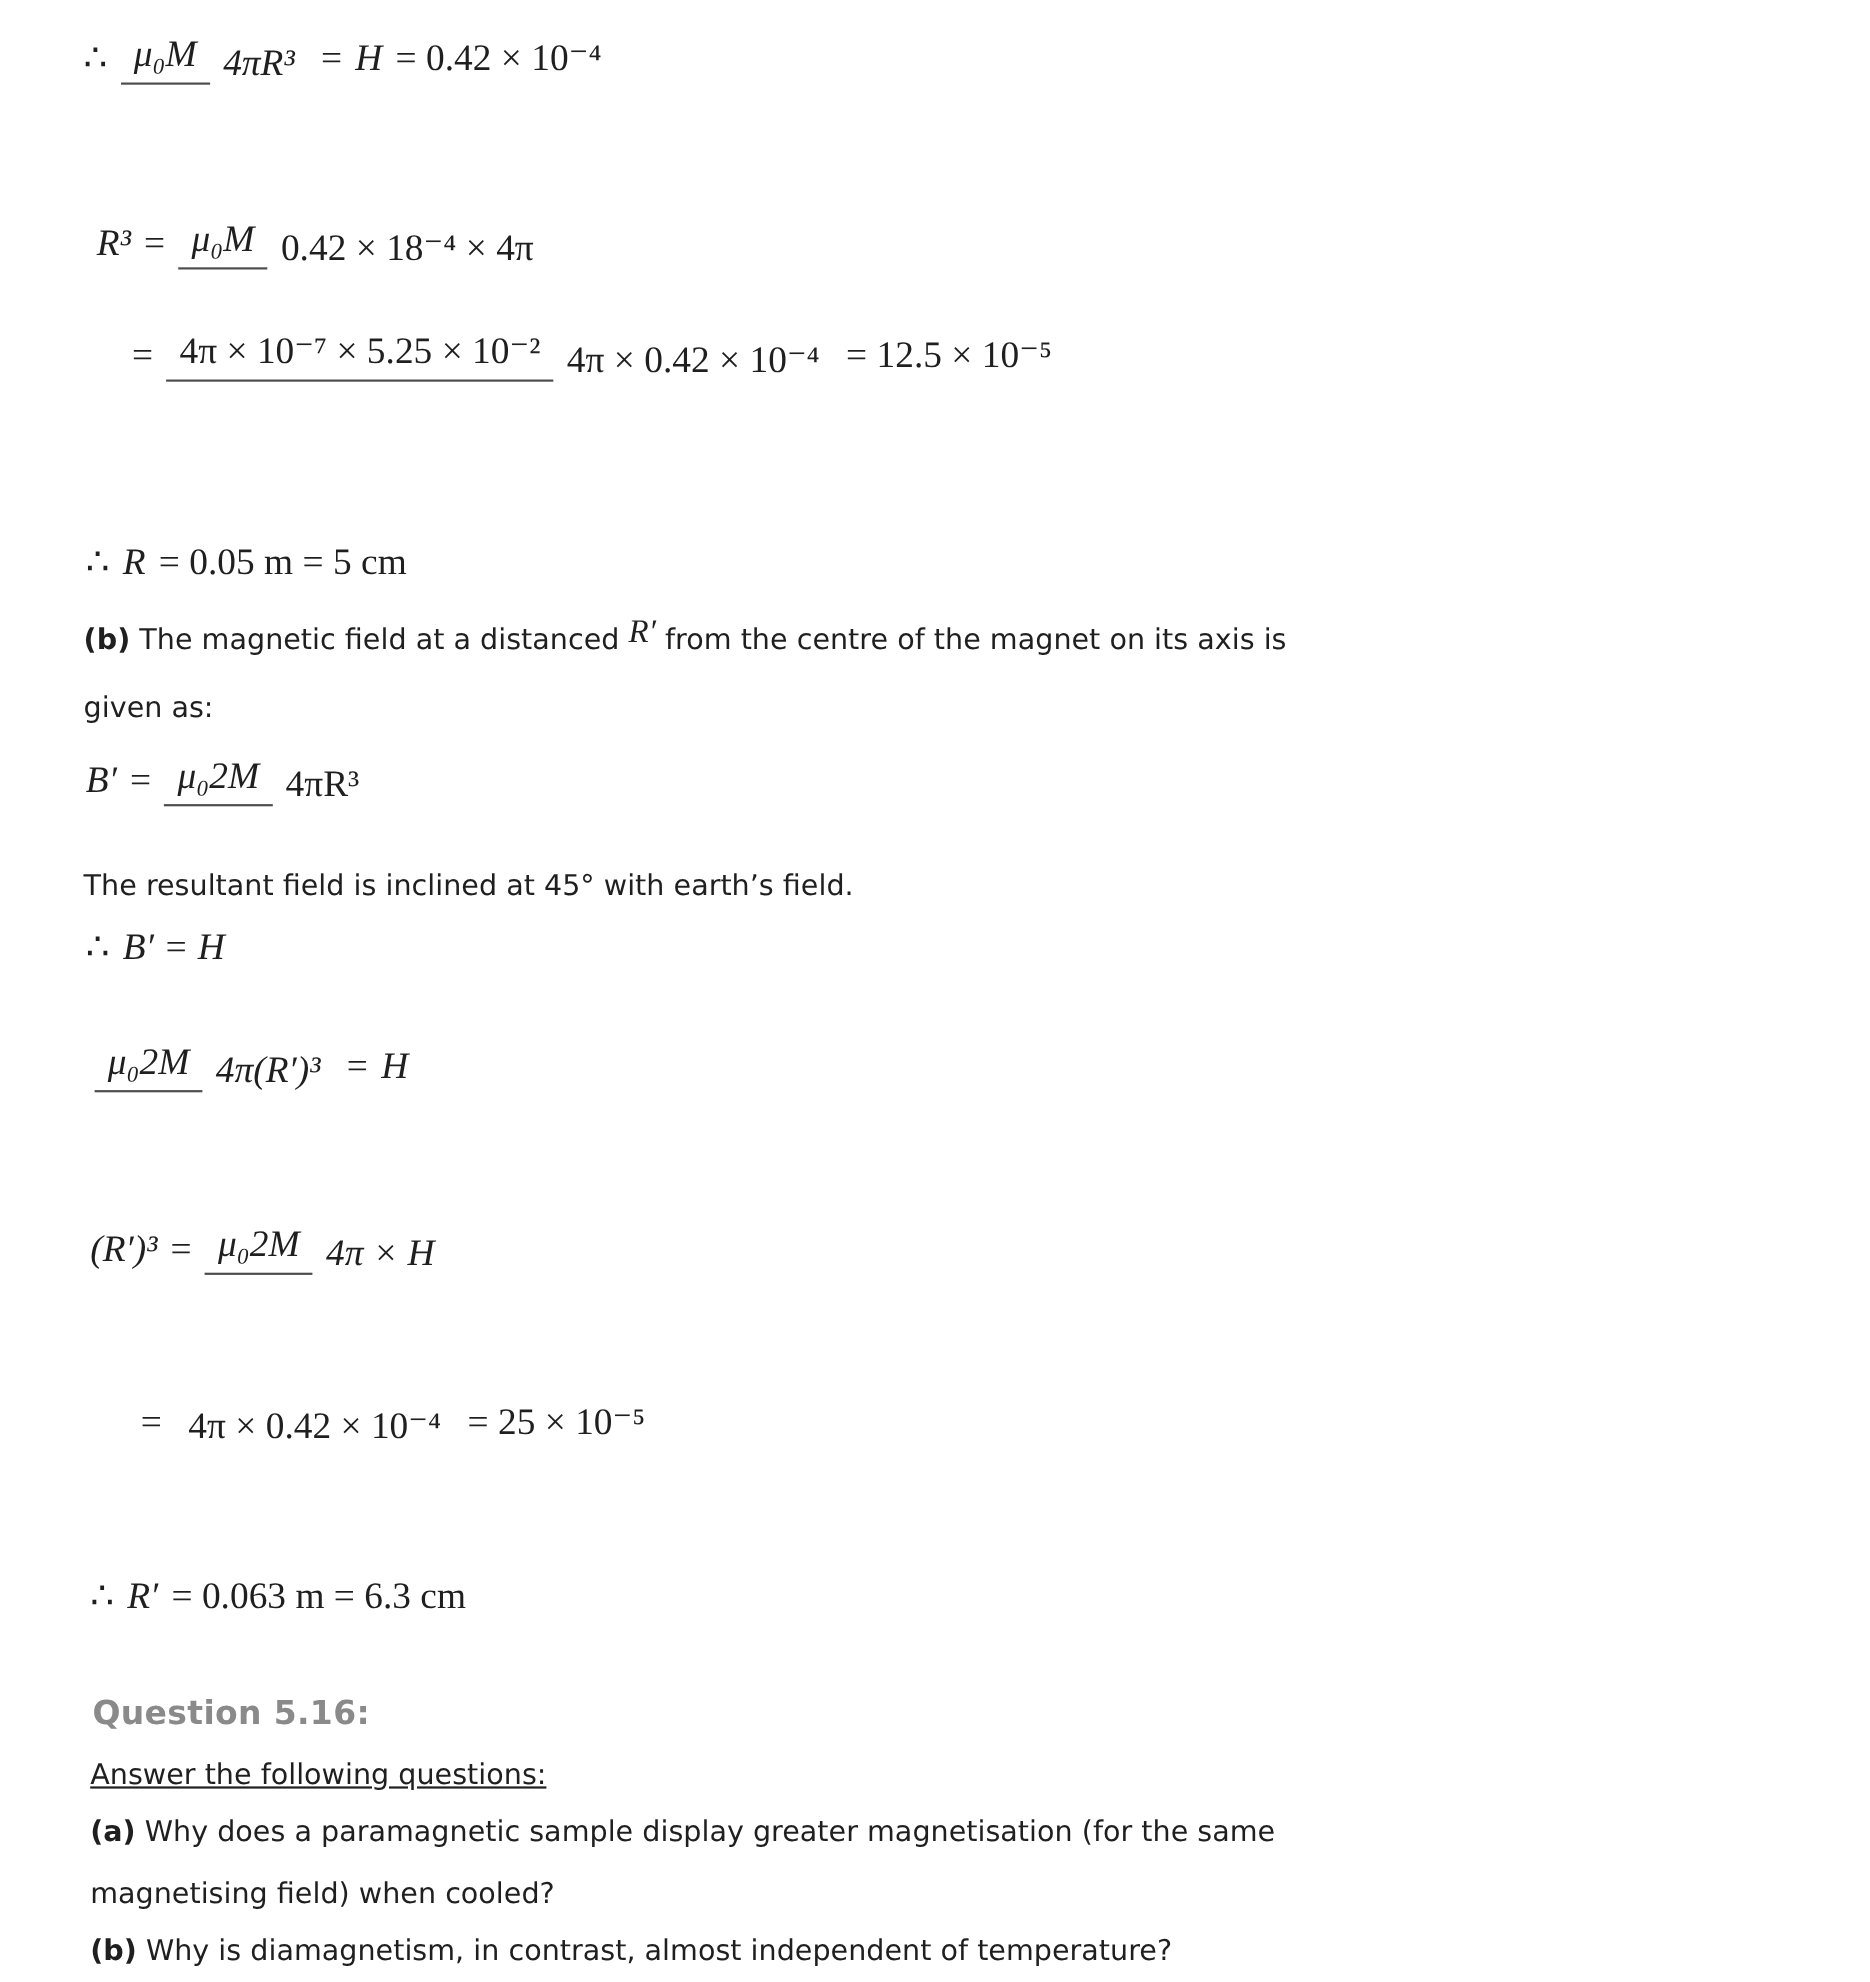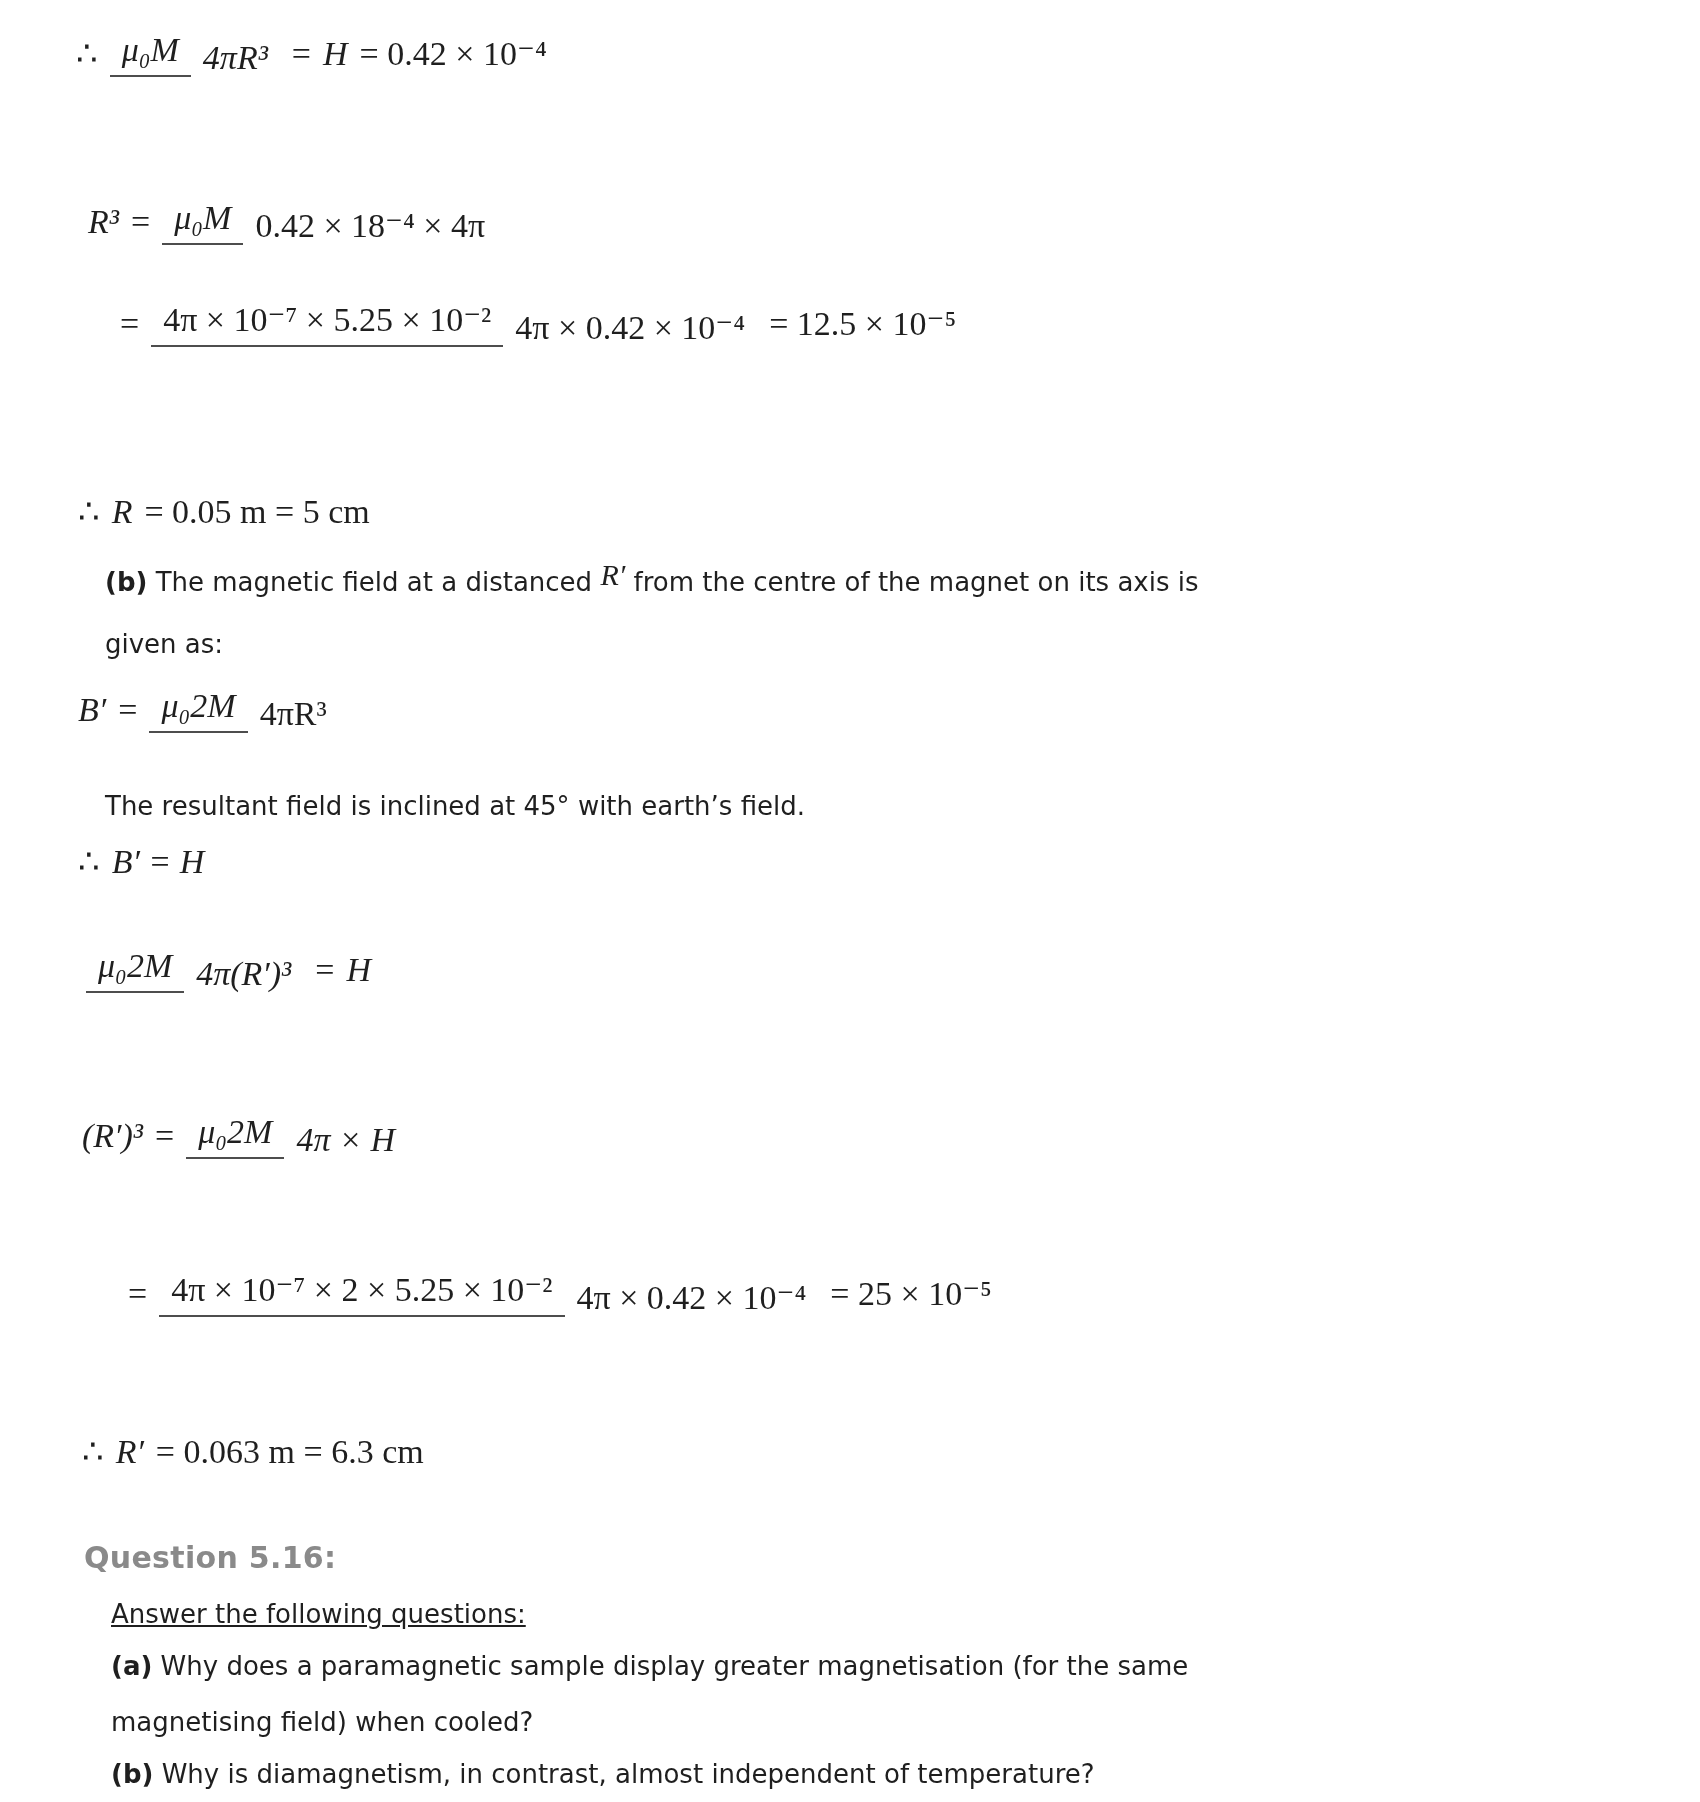--- a/index.html
+++ b/index.html
@@ -32,21 +32,20 @@
     padding: 0 12px 6px 12px;
     border-bottom: 2px solid var(--fraction-bar, #4d4d4d);
   }
   .frac .den { display: block; padding: 7px 12px 0 12px; }
   .text {
     font-family: "DejaVu Sans", "Liberation Sans", sans-serif;
     font-size: 26px;
     line-height: 1.25;
     color: var(--text, #1f1f1f);
     white-space: nowrap;
-    margin-left: 29px;
   }
   .heading {
     font-family: "DejaVu Sans", "Liberation Sans", sans-serif;
     font-size: 30px;
     font-weight: bold;
     letter-spacing: 0.3px;
     color: var(--heading, #8a8a8a);
   }
   .inline-var {
     font-family: "Liberation Serif", "DejaVu Serif", serif;
@@ -136,21 +135,20 @@
     <span class="rm">=</span>
     <span class="frac">
       <span class="num it">μ₀2M</span>
       <span class="den it">4π × H</span>
     </span>
   </div>
 
   <div class="math abs" style="left:128px; top:1270px;">
     <span class="rm">=</span>
     <span class="frac">
-      <span class="num rm">4π × 10⁻⁷ × 2 × 5.25 × 10⁻²</span>
       <span class="den rm">4π × 0.42 × 10⁻⁴</span>
     </span>
     <span class="rm">= 25 × 10⁻⁵</span>
   </div>
 
   <div class="math abs" style="left:82px; top:1432px;">
     <span>∴</span>
     <span class="it">R′</span>
     <span class="rm">= 0.063 m = 6.3 cm</span>
   </div>

